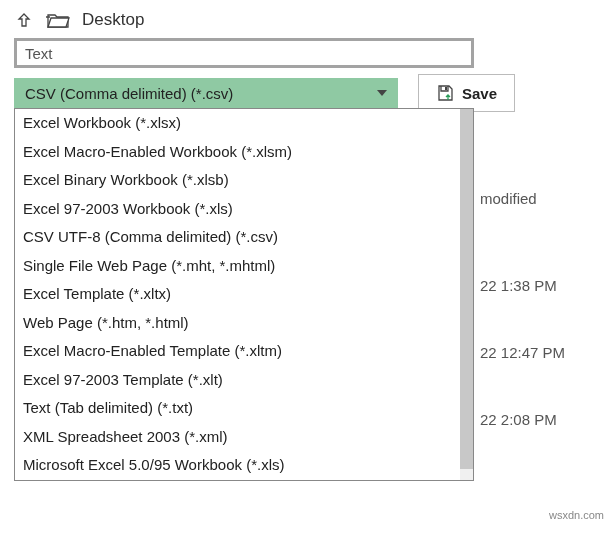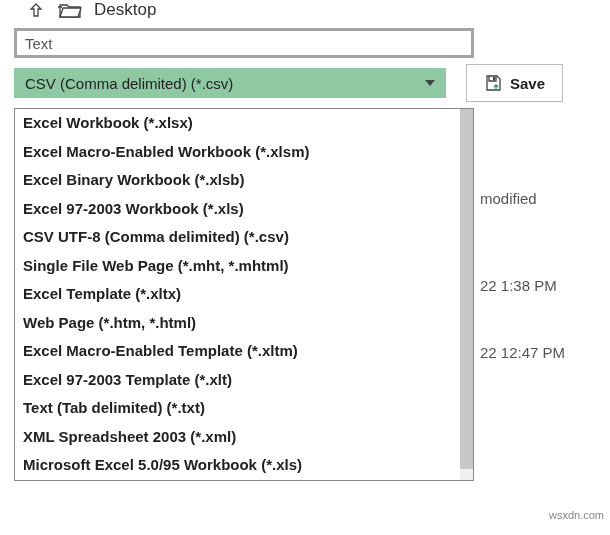--- a/index.html
+++ b/index.html
@@ -11,22 +11,21 @@
       background: #fff;
       width: 610px;
       height: 535px;
       position: relative;
       overflow: hidden;
     }
     .header {
       display: flex;
       align-items: center;
       gap: 12px;
-      padding: 0 14px 8px 14px;
-      margin-left: 12px;
+      padding: 10px 14px 8px 14px;
     }
     .nav-up {
       width: 20px;
       height: 20px;
       display: flex;
       align-items: center;
       justify-content: center;
       cursor: pointer;
     }
     .folder-icon {
@@ -51,21 +50,21 @@
       box-sizing: border-box;
     }
     .row2 {
       display: flex;
       align-items: center;
       gap: 20px;
       margin-top: 6px;
       margin-left: 14px;
     }
     .filetype-select {
-      width: 432px;
+      width: 384px;
       height: 30px;
       background: #8fc9a3;
       border: 1px solid #8fc9a3;
       display: flex;
       align-items: center;
       justify-content: space-between;
       padding: 0 10px;
       box-sizing: border-box;
       cursor: pointer;
       font-size: 15px;
@@ -103,21 +102,20 @@
       width: 460px;
       background: #fff;
       border: 1px solid #888;
       box-sizing: border-box;
       z-index: 10;
     }
     .dropdown-inner {
       max-height: 412px;
       overflow: hidden;
       position: relative;
-      font-weight: bold;
     }
     .dropdown-item {
       padding: 3px 8px;
       font-size: 15px;
       color: #222;
       cursor: pointer;
       line-height: 1.5;
     }
     .scrollbar {
       position: absolute;
@@ -192,20 +190,21 @@
       <path d="M12 16 L12 11 M10 13 L12 11 L14 13" fill="none" stroke="#2a9d5a" stroke-width="1.3"></path>
     </svg>
     <span>Save</span>
   </div>
 </div>
 
 <div class="bg-content">
   <div class="bg-col-header">modified</div>
   <div class="bg-date">22 1:38 PM</div>
   <div class="bg-date">22 12:47 PM</div>
+  <div class="bg-date">22 2:08 PM</div>
 </div>
 
 <div class="dropdown">
   <div class="dropdown-inner" id="dropdown-inner">
 
     <div class="dropdown-item">Excel Workbook (*.xlsx)</div>
       <div class="dropdown-item">Excel Macro-Enabled Workbook (*.xlsm)</div>
       <div class="dropdown-item">Excel Binary Workbook (*.xlsb)</div>
       <div class="dropdown-item">Excel 97-2003 Workbook (*.xls)</div>
       <div class="dropdown-item">CSV UTF-8 (Comma delimited) (*.csv)</div>

